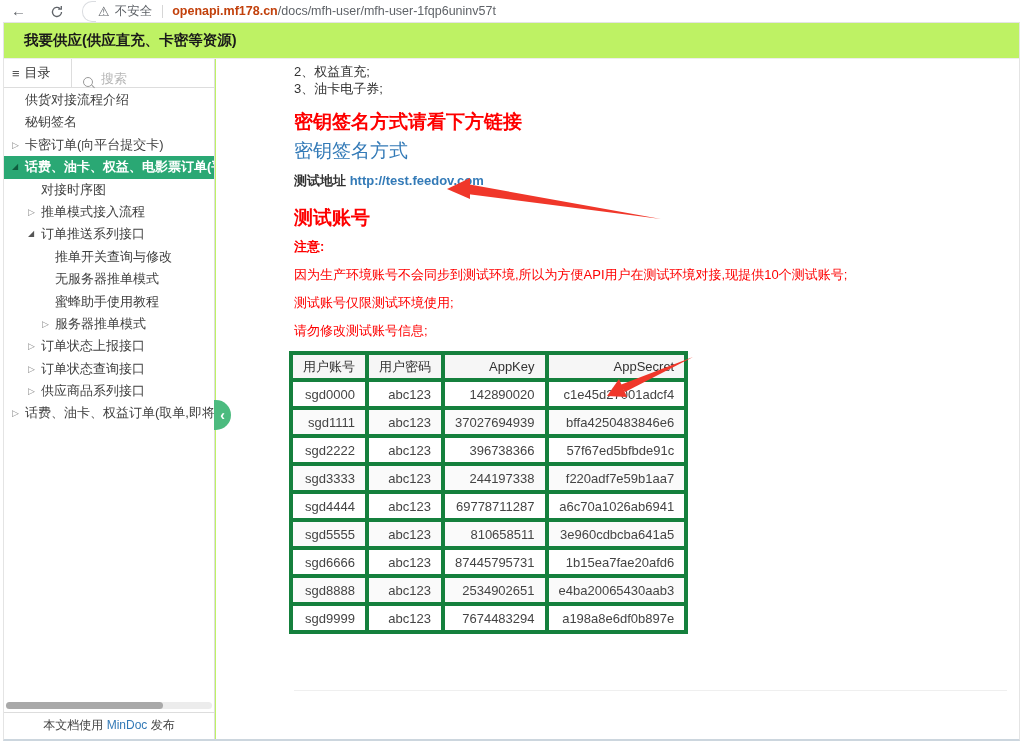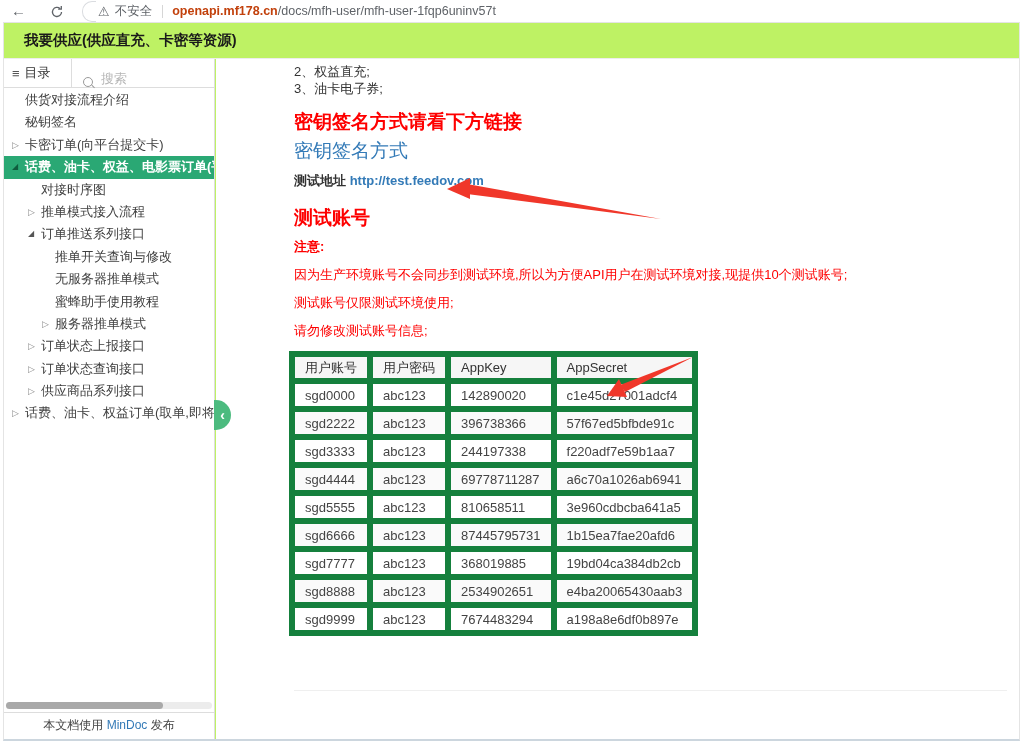--- a/index.html
+++ b/index.html
@@ -54,21 +54,21 @@
   
   .main{position:absolute;left:212px;top:36px;right:0;bottom:0;background:#fff}
   .blk{position:absolute;left:78px;white-space:nowrap}
   .p13{font-size:13px;color:#333;line-height:17px}
   .red{color:#fe0000}
   .bold{font-weight:bold}
   .h-red{font-size:19px;font-weight:bold;color:#fe0000}
   .divider{position:absolute;left:78px;right:12px;top:631px;border-top:1px solid #efefef}
   
   table.acct{position:absolute;left:73px;top:292px;border-collapse:collapse;font-size:13px;color:#444;table-layout:fixed}
-  .acct th,.acct td{border:6px solid #15803d;padding:0 10px;text-align:left;font-weight:normal;
+  .acct th,.acct td{border:4px solid #15803d;padding:0 10px;text-align:right;font-weight:normal;
                     overflow:hidden;white-space:nowrap;box-sizing:border-box}
   .acct th{background:#f6f6f6;color:#333;height:27px}
   .acct td{height:28px}
   .acct tbody tr:nth-child(even) td{background:#fafafa}
   .arrows{position:absolute;left:0;top:0;pointer-events:none}
 </style>
 </head>
 <body>
 
 <div class="browser">
@@ -168,20 +168,26 @@
           </tr>
         </thead>
       <tbody>
           <tr>
             <td>sgd0000</td>
             <td>abc123</td>
             <td>142890020</td>
             <td>c1e45d27001adcf4</td>
           </tr>
           <tr>
+            <td>sgd1111</td>
+            <td>abc123</td>
+            <td>37027694939</td>
+            <td>bffa4250483846e6</td>
+          </tr>
+          <tr>
             <td>sgd2222</td>
             <td>abc123</td>
             <td>396738366</td>
             <td>57f67ed5bfbde91c</td>
           </tr>
           <tr>
             <td>sgd3333</td>
             <td>abc123</td>
             <td>244197338</td>
             <td>f220adf7e59b1aa7</td>
@@ -196,26 +202,20 @@
             <td>sgd5555</td>
             <td>abc123</td>
             <td>810658511</td>
             <td>3e960cdbcba641a5</td>
           </tr>
           <tr>
             <td>sgd6666</td>
             <td>abc123</td>
             <td>87445795731</td>
             <td>1b15ea7fae20afd6</td>
-          </tr>
-          <tr>
-            <td>sgd7777</td>
-            <td>abc123</td>
-            <td>368019885</td>
-            <td>19bd04ca384db2cb</td>
           </tr>
           <tr>
             <td>sgd8888</td>
             <td>abc123</td>
             <td>2534902651</td>
             <td>e4ba20065430aab3</td>
           </tr>
           <tr>
             <td>sgd9999</td>
             <td>abc123</td>

